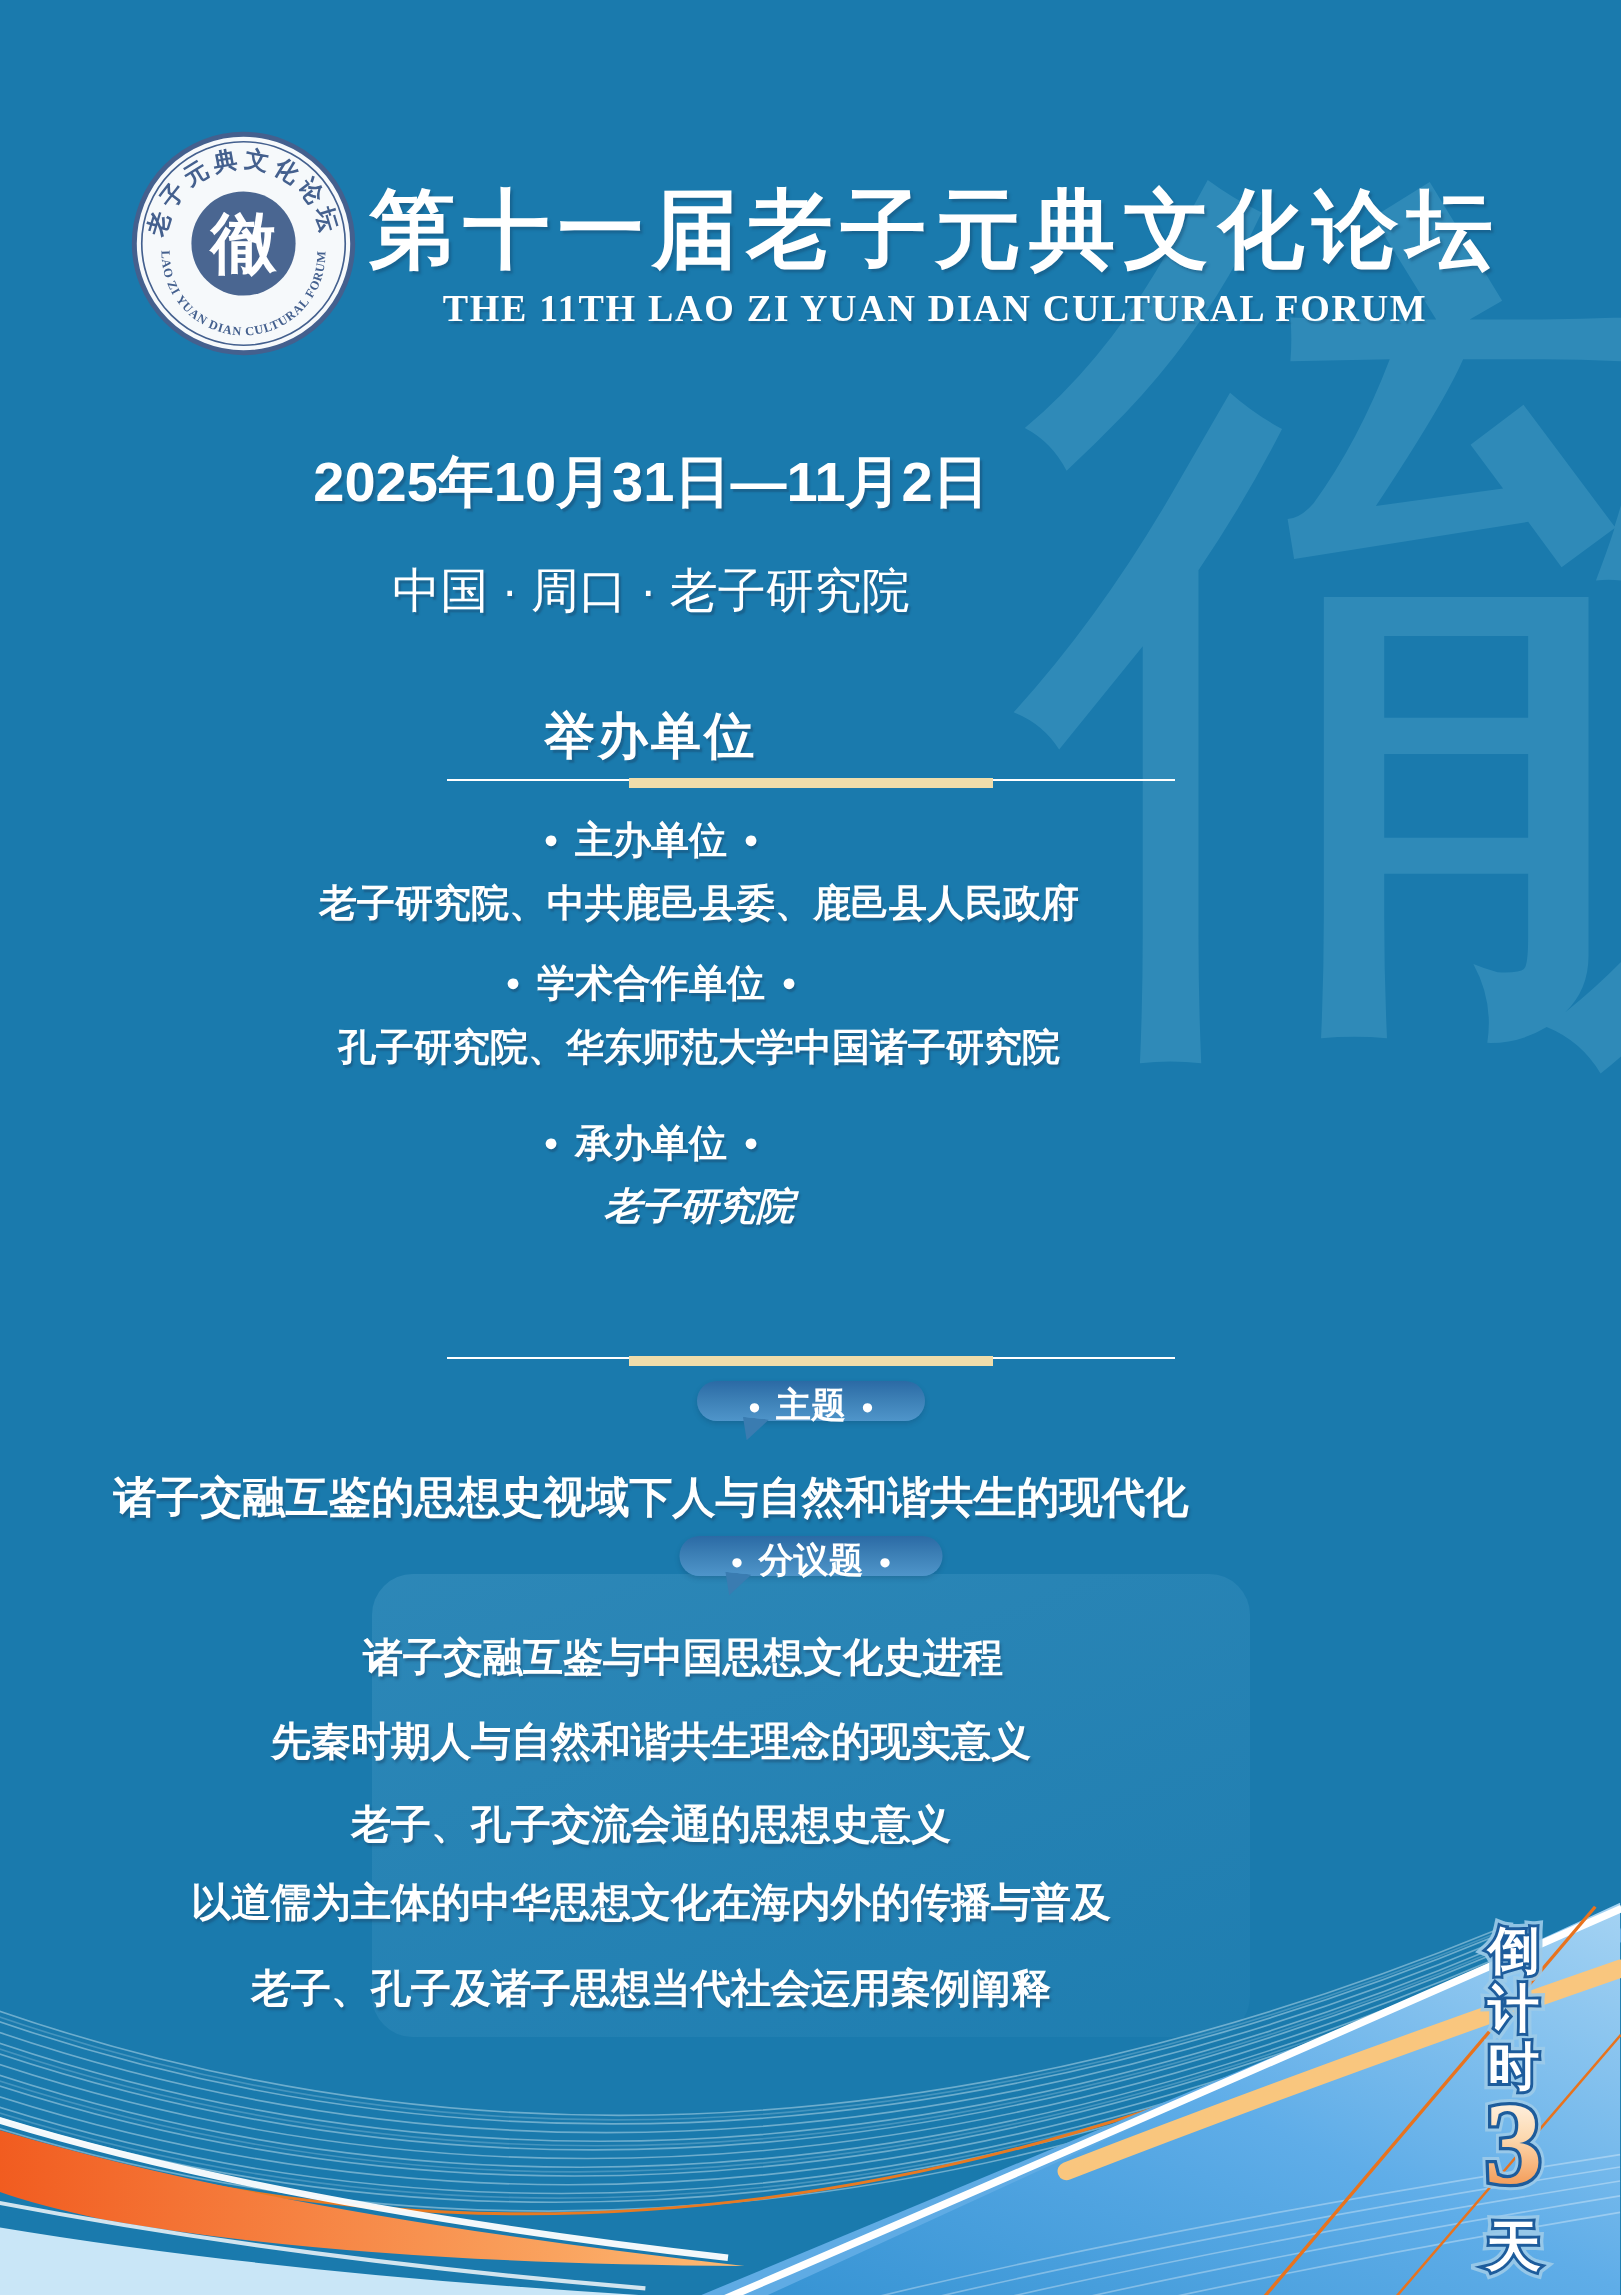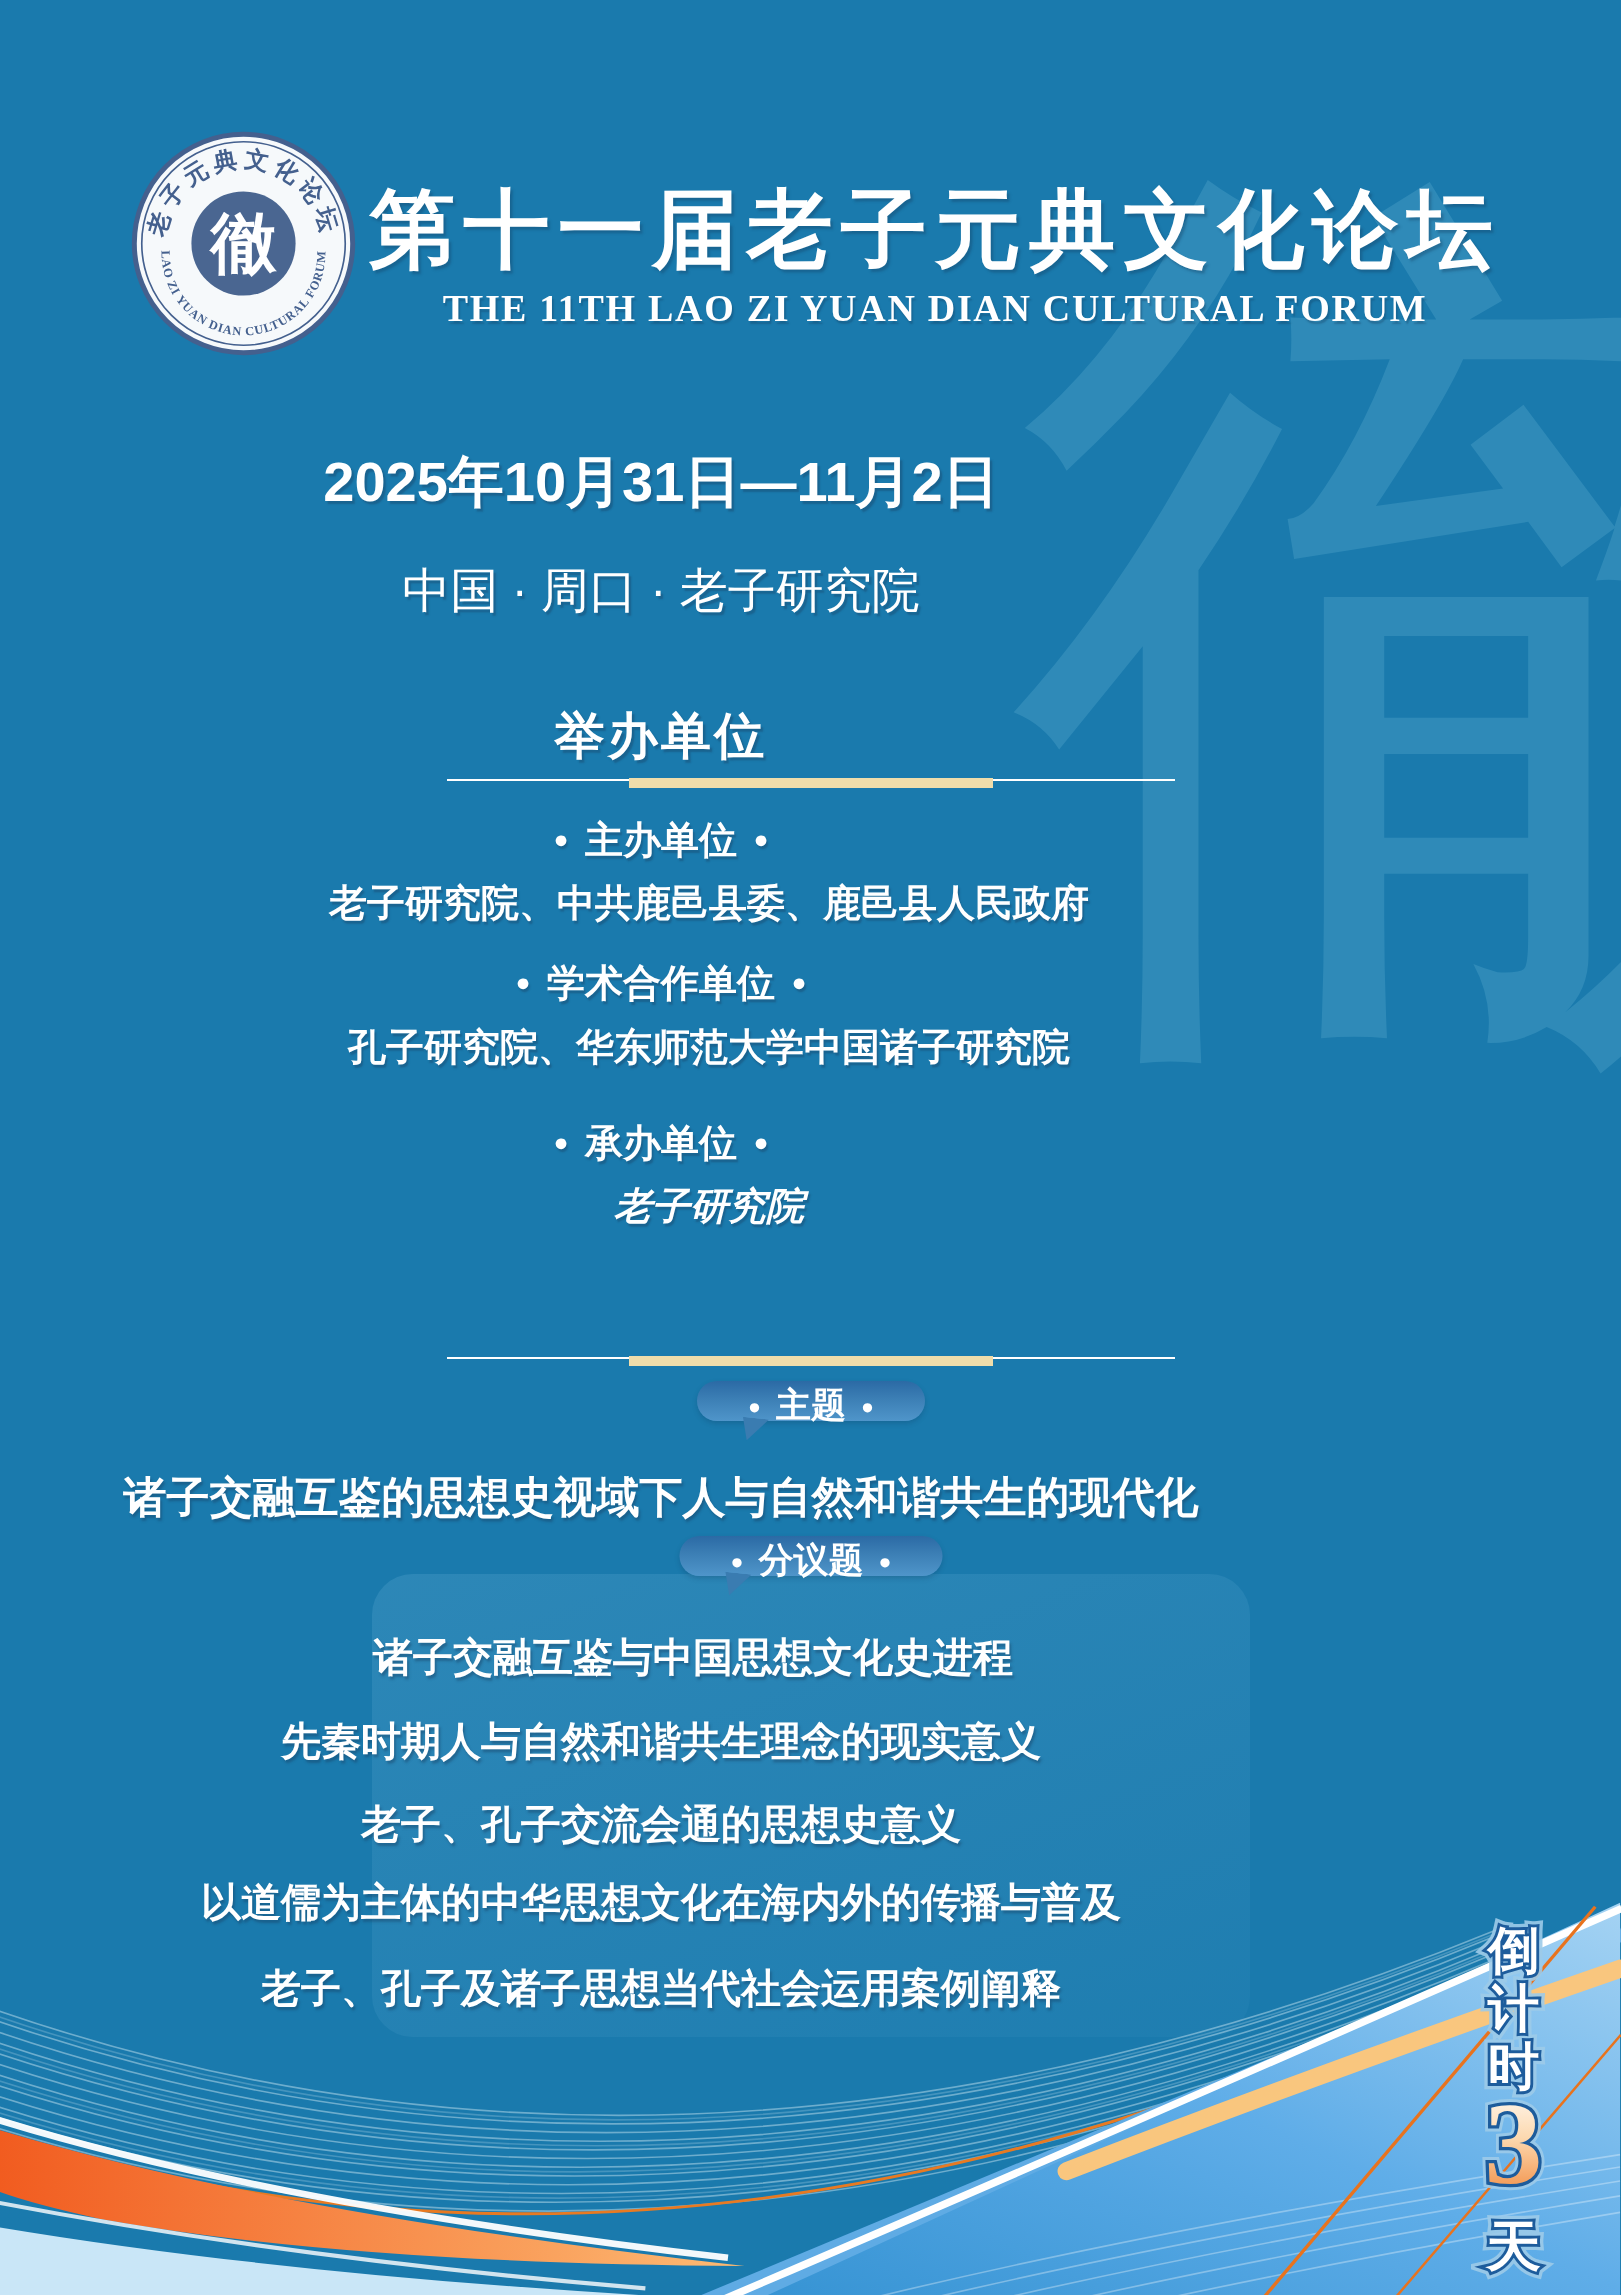--- a/index.html
+++ b/index.html
@@ -16,21 +16,21 @@
 
   
   .title-block{position:absolute;left:356px;top:0;width:1158px;text-align:center;}
   .title-cn{position:absolute;left:0;top:172px;width:100%;
             font-family:"Liberation Serif",serif;font-weight:700;font-size:86px;
             letter-spacing:8.3px;white-space:nowrap;text-shadow:2.5px 3.3px 2.5px rgba(20,60,95,.35);}
   .title-en{position:absolute;left:0;top:286px;width:100%;
             font-family:"Liberation Serif",serif;font-weight:700;font-size:38px;
             letter-spacing:1.7px;white-space:nowrap;text-shadow:1.7px 2.5px 1.7px rgba(20,60,95,.35);}
 
-  .centered{position:absolute;left:11px;width:1300px;text-align:center;white-space:nowrap;}
+  .centered{position:absolute;left:1px;width:1300px;text-align:center;white-space:nowrap;}
   .date-line{top:445px;font-size:56px;font-weight:700;text-shadow:2.5px 3.3px 1.7px rgba(25,65,100,.4);}
   .loc-line{top:559px;font-size:48px;font-weight:400;text-shadow:2.5px 3.3px 1.7px rgba(25,65,100,.4);}
 
   .sec-heading{font-size:50px;font-weight:700;letter-spacing:3.3px;text-shadow:2.5px 3.3px 1.7px rgba(25,65,100,.4);}
   .h-organizers{top:703px;}
   .h-topics{top:1285px;}
 
   .divider{position:absolute;left:50%;transform:translateX(-50%);width:728px;height:12.4px;}
   .divider .line{position:absolute;left:0;right:0;top:2.5px;height:2.5px;background:#fff;}
   .divider .bar{position:absolute;left:182px;top:1.7px;width:364px;height:10.7px;background:#efddab;}

